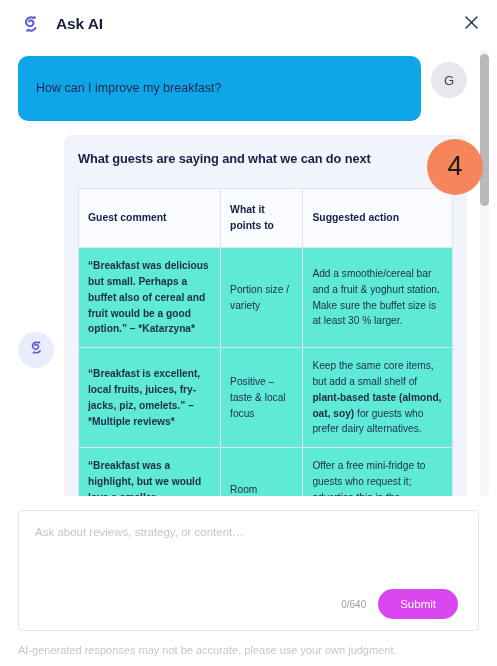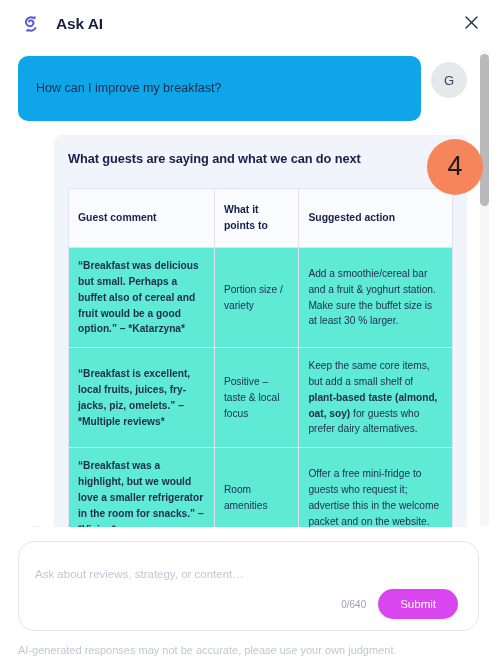--- a/index.html
+++ b/index.html
@@ -84,21 +84,22 @@
     border-radius: 50%;
     background: #e7e8ec;
     display: flex; align-items: center; justify-content: center;
     font-size: 13px;
     color: #3a4255;
     margin-top: 6px;
   }
 
   
   .ai-row {
-    display: flex; align-items: flex-end;
+    display: flex; align-items: center;
+    gap: 10px;
   }
   .ai-avatar {
     flex: 0 0 36px;
     width: 36px; height: 36px;
     border-radius: 50%;
     background: #e9ecfb;
     display: flex; align-items: center; justify-content: center;
     margin-top: 2px;
   }
   .ai-card {
@@ -177,23 +178,23 @@
 
   
   .composer-area {
     flex: 0 0 auto;
     padding: 14px 18px 0 18px;
     background: #ffffff;
   }
   .composer {
     position: relative;
     border: 1px solid #e4e6ee;
-    border-radius: 16px;
-    height: 90px;
-    padding: 24px 16px 0 16px;
+    border-radius: 4px;
+    height: 121px;
+    padding: 13px 16px 0 16px;
     background: #ffffff;
   }
   .composer-input {
     width: 100%;
     border: none; outline: none; resize: none;
     font-family: "Liberation Sans", sans-serif;
     font-size: 11.5px;
     color: #2a3350;
     background: transparent;
     height: 40px;

